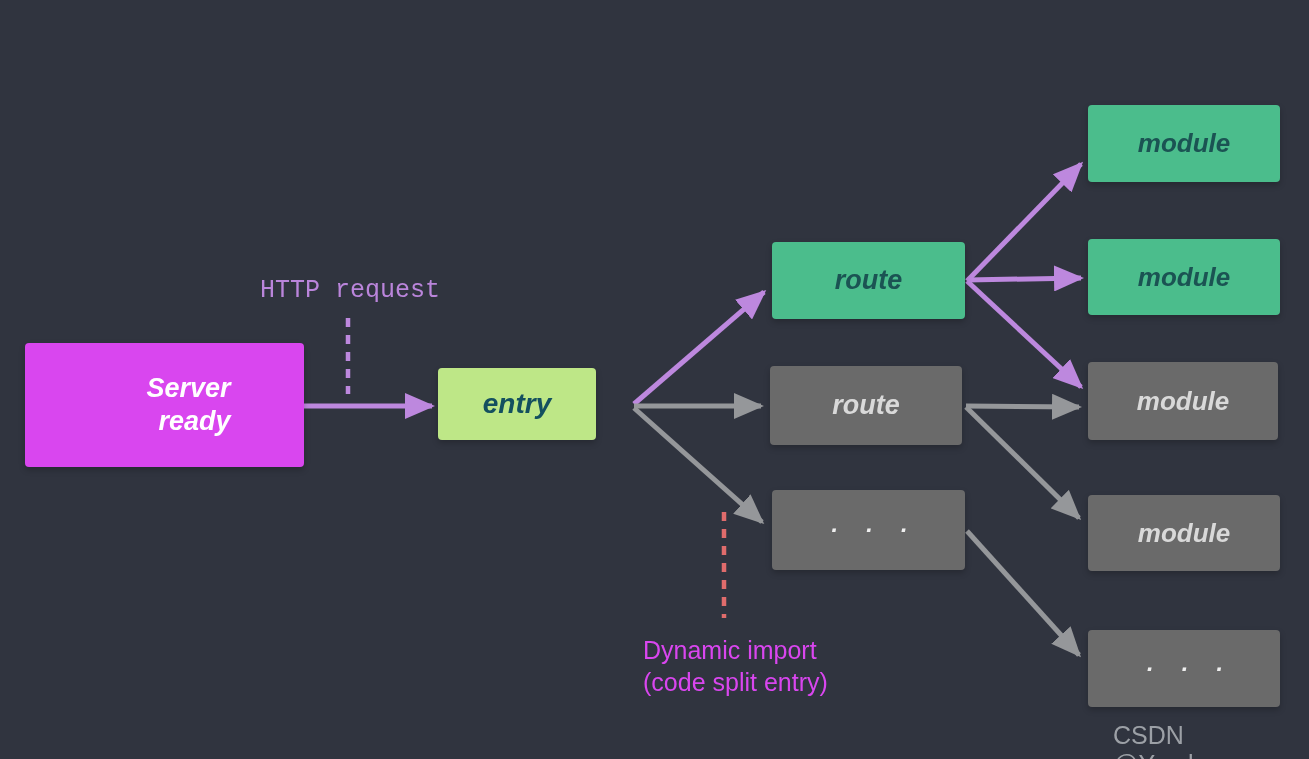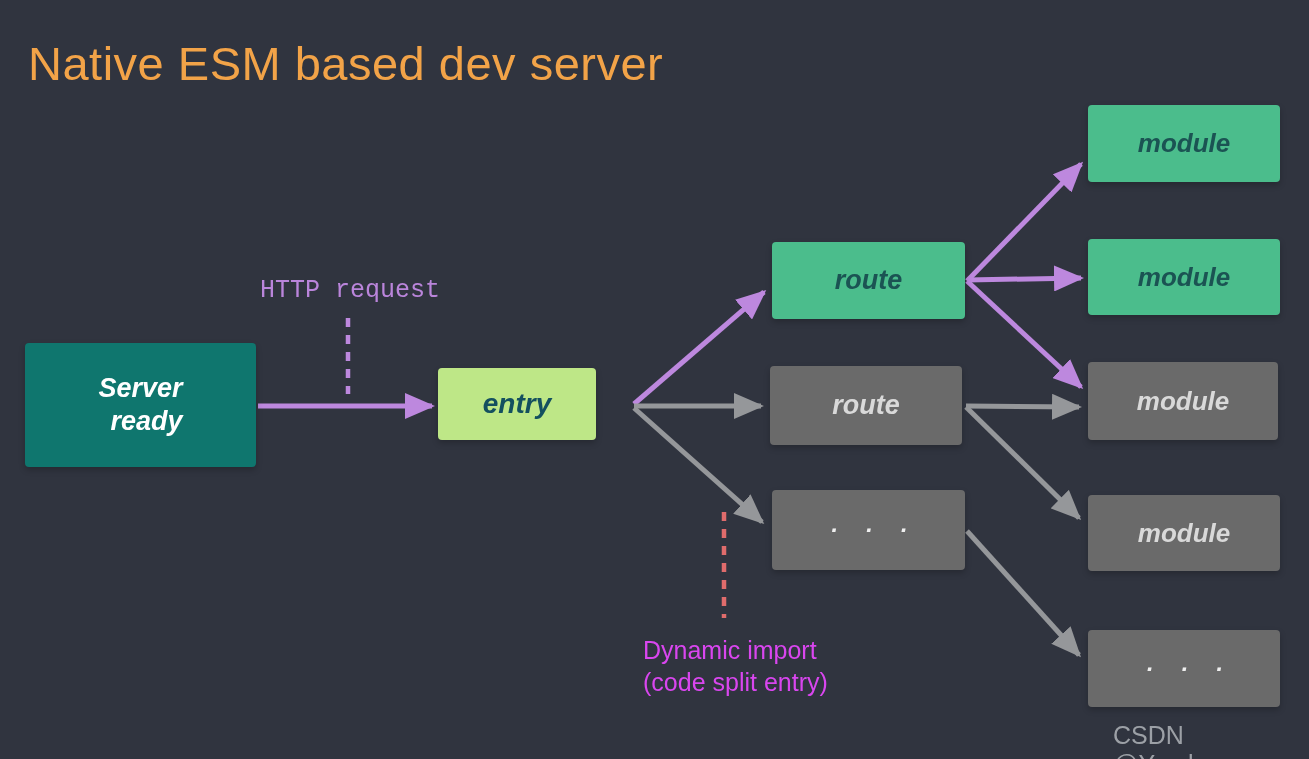--- a/index.html
+++ b/index.html
@@ -19,21 +19,21 @@
     color:#F2A348;
   }
   .node{
     position:absolute;
     display:flex;align-items:center;justify-content:center;
     border-radius:4px;
     font-weight:bold;text-align:right;
     box-shadow:0 3px 6px rgba(0,0,0,.22);
     font-style:italic;
   }
-  .node.teal{background:#0f766e;color:#FFFFFF;font-size:27px;line-height:1.22;white-space:pre-line;}
+  .node.teal{background:#d946ef;color:#FFFFFF;font-size:27px;line-height:1.22;white-space:pre-line;padding-left:48px;}
   .node.lime{background:#BEE787;color:#14505F;font-size:28px;}
   .node.green{background:#4BBD8C;color:#1B5353;font-size:27px;}
   .node.gray{background:#6A6A6A;color:#D9D9D9;font-size:27px;}
   .node.dots{color:#EFEFEF;font-size:24px;letter-spacing:10px;text-indent:10px;}
   .svg-layer{position:absolute;left:0;top:0;width:1309px;height:759px;pointer-events:none;}
   .label-http{
     position:absolute;left:260px;top:276px;
     font-size:25px;color:#BA85DB;font-family:Liberation Mono, monospace;
   }
   .label-dynimport{
@@ -43,21 +43,20 @@
   .watermark{
     position:absolute;left:1113px;top:721px;
     font-size:25px;color:#9CA0A6;
   }
 </style>
 </head>
 <body>
 
 <div class="stage">
 
-  <div class="title">Native ESM based dev server</div>
 
   <svg class="svg-layer" viewBox="0 0 1309 759">
     <defs>
       <marker id="ah-purple" markerUnits="userSpaceOnUse" markerWidth="30" markerHeight="26" refX="27" refY="13" orient="auto">
         <path d="M0,0 L30,13 L0,26 Z" fill="#BD88DE"></path>
       </marker>
       <marker id="ah-gray" markerUnits="userSpaceOnUse" markerWidth="30" markerHeight="26" refX="27" refY="13" orient="auto">
         <path d="M0,0 L30,13 L0,26 Z" fill="#95979A"></path>
       </marker>
     </defs>

